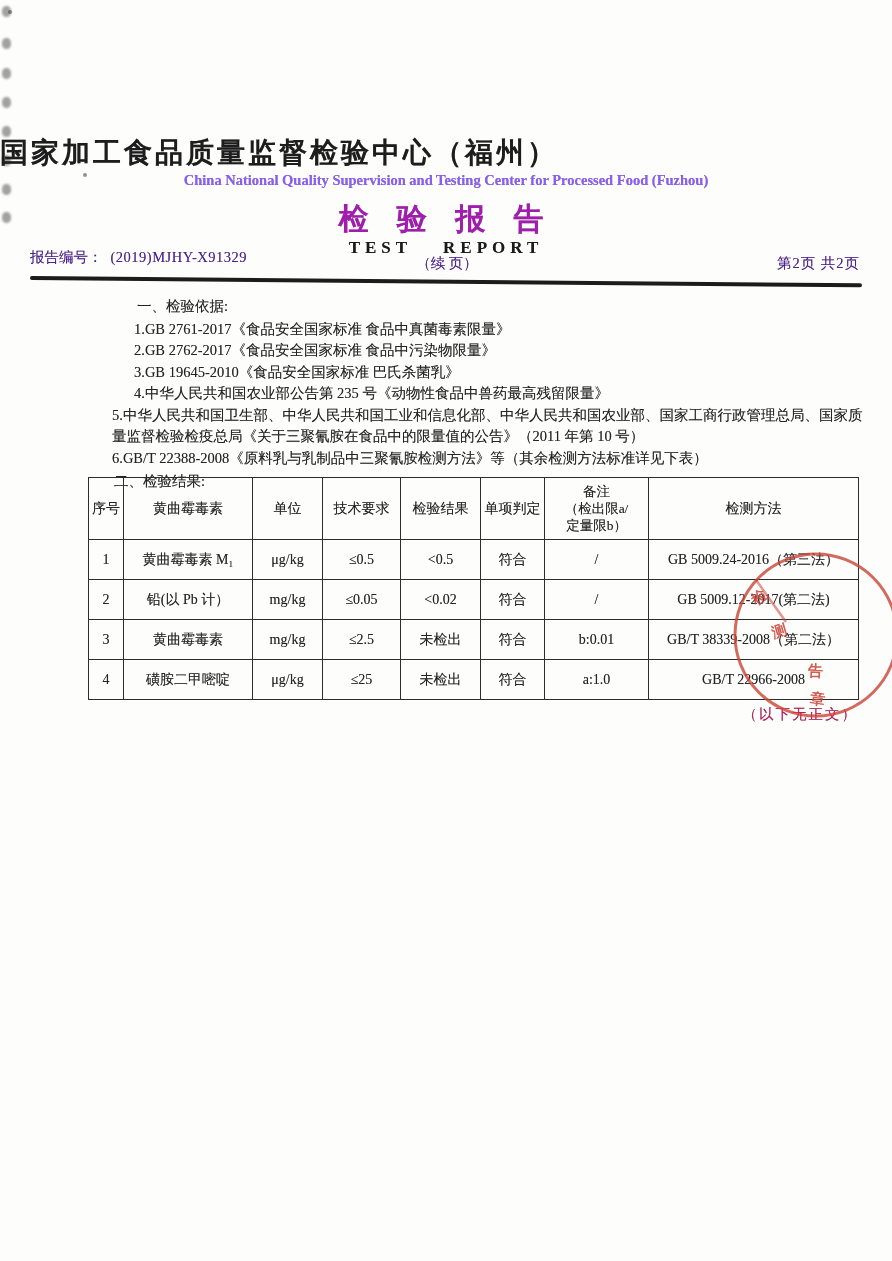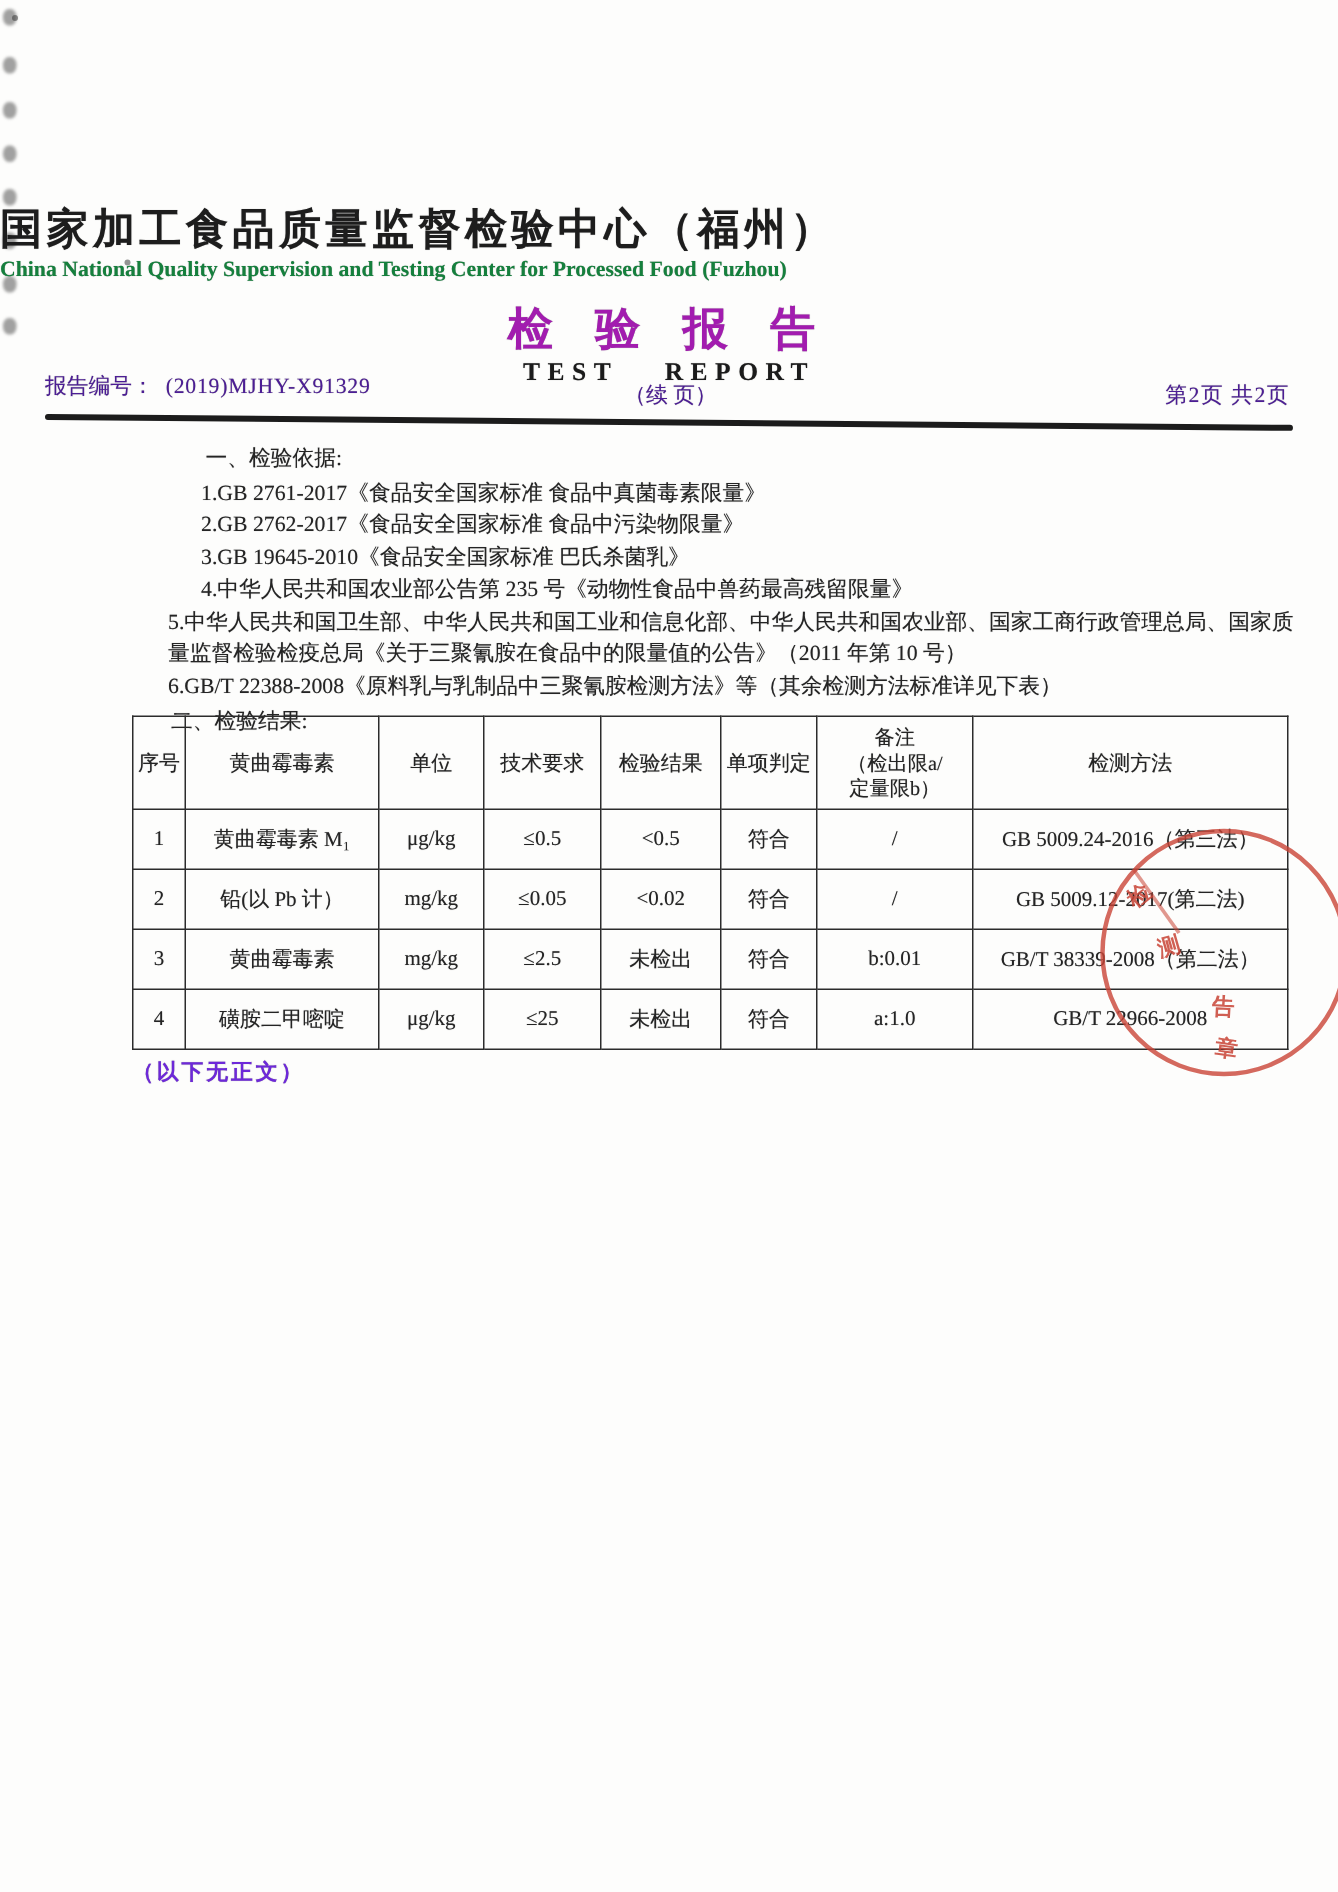--- a/index.html
+++ b/index.html
@@ -13,21 +13,21 @@
   }
   .doc{position:absolute;inset:0;text-shadow:0 0 .6px rgba(40,40,40,.45);}
   
   .center-cn{
     position:absolute;top:134px;left:0;width:100%;
     font-family:"Liberation Sans",sans-serif;
     font-size:28px;font-weight:bold;letter-spacing:3px;color:#1d1d1d;
   }
   .center-en{
     position:absolute;top:172px;left:0;width:100%;
-    font-size:14.5px;font-weight:bold;color:#15803d;
+    text-align:center;font-size:14.5px;font-weight:bold;color:#8b5cf6;
   }
   .title-cn{
     position:absolute;top:199px;left:0;width:100%;
     text-align:center;font-family:"Liberation Sans",sans-serif;
     font-size:30px;font-weight:bold;letter-spacing:10px;color:#a21caf;
   }
   .title-en{
     position:absolute;top:238px;left:0;width:100%;
     text-align:center;font-size:17px;font-weight:bold;
     letter-spacing:5px;word-spacing:22px;color:#1b1b1b;
@@ -65,21 +65,21 @@
     font-weight:normal;text-align:center;vertical-align:middle;
     padding:2px 3px;overflow:hidden;
   }
   table.res thead tr{height:62px;}
   table.res tbody tr{height:40px;}
   th.remark-h{white-space:pre-line;font-size:13.5px;line-height:17px;}
   td.c-item{text-align:left;padding-left:10px;}
   td.c-method{text-align:left;padding-left:13px;}
   .endnote{
     position:absolute;left:88px;top:705px;width:770px;
-    text-align:left;font-size:14.5px;letter-spacing:2px;color:#6d28d9;font-weight:bold;
+    text-align:right;font-size:14.5px;letter-spacing:2px;color:#be185d;
   }
   
   .stamp{position:absolute;left:700px;top:538px;width:192px;height:205px;pointer-events:none;}
   .stamp svg{position:absolute;left:0;top:0;}
   .stamp .ch{
     position:absolute;color:#c94436;font-family:"Liberation Sans",sans-serif;
     font-size:15px;font-weight:bold;opacity:.85;text-shadow:none;
   }
   .stamp .ch0{left:52px;top:50px;transform:rotate(-38deg);}
   .stamp .ch1{left:72px;top:84px;transform:rotate(-16deg);}

